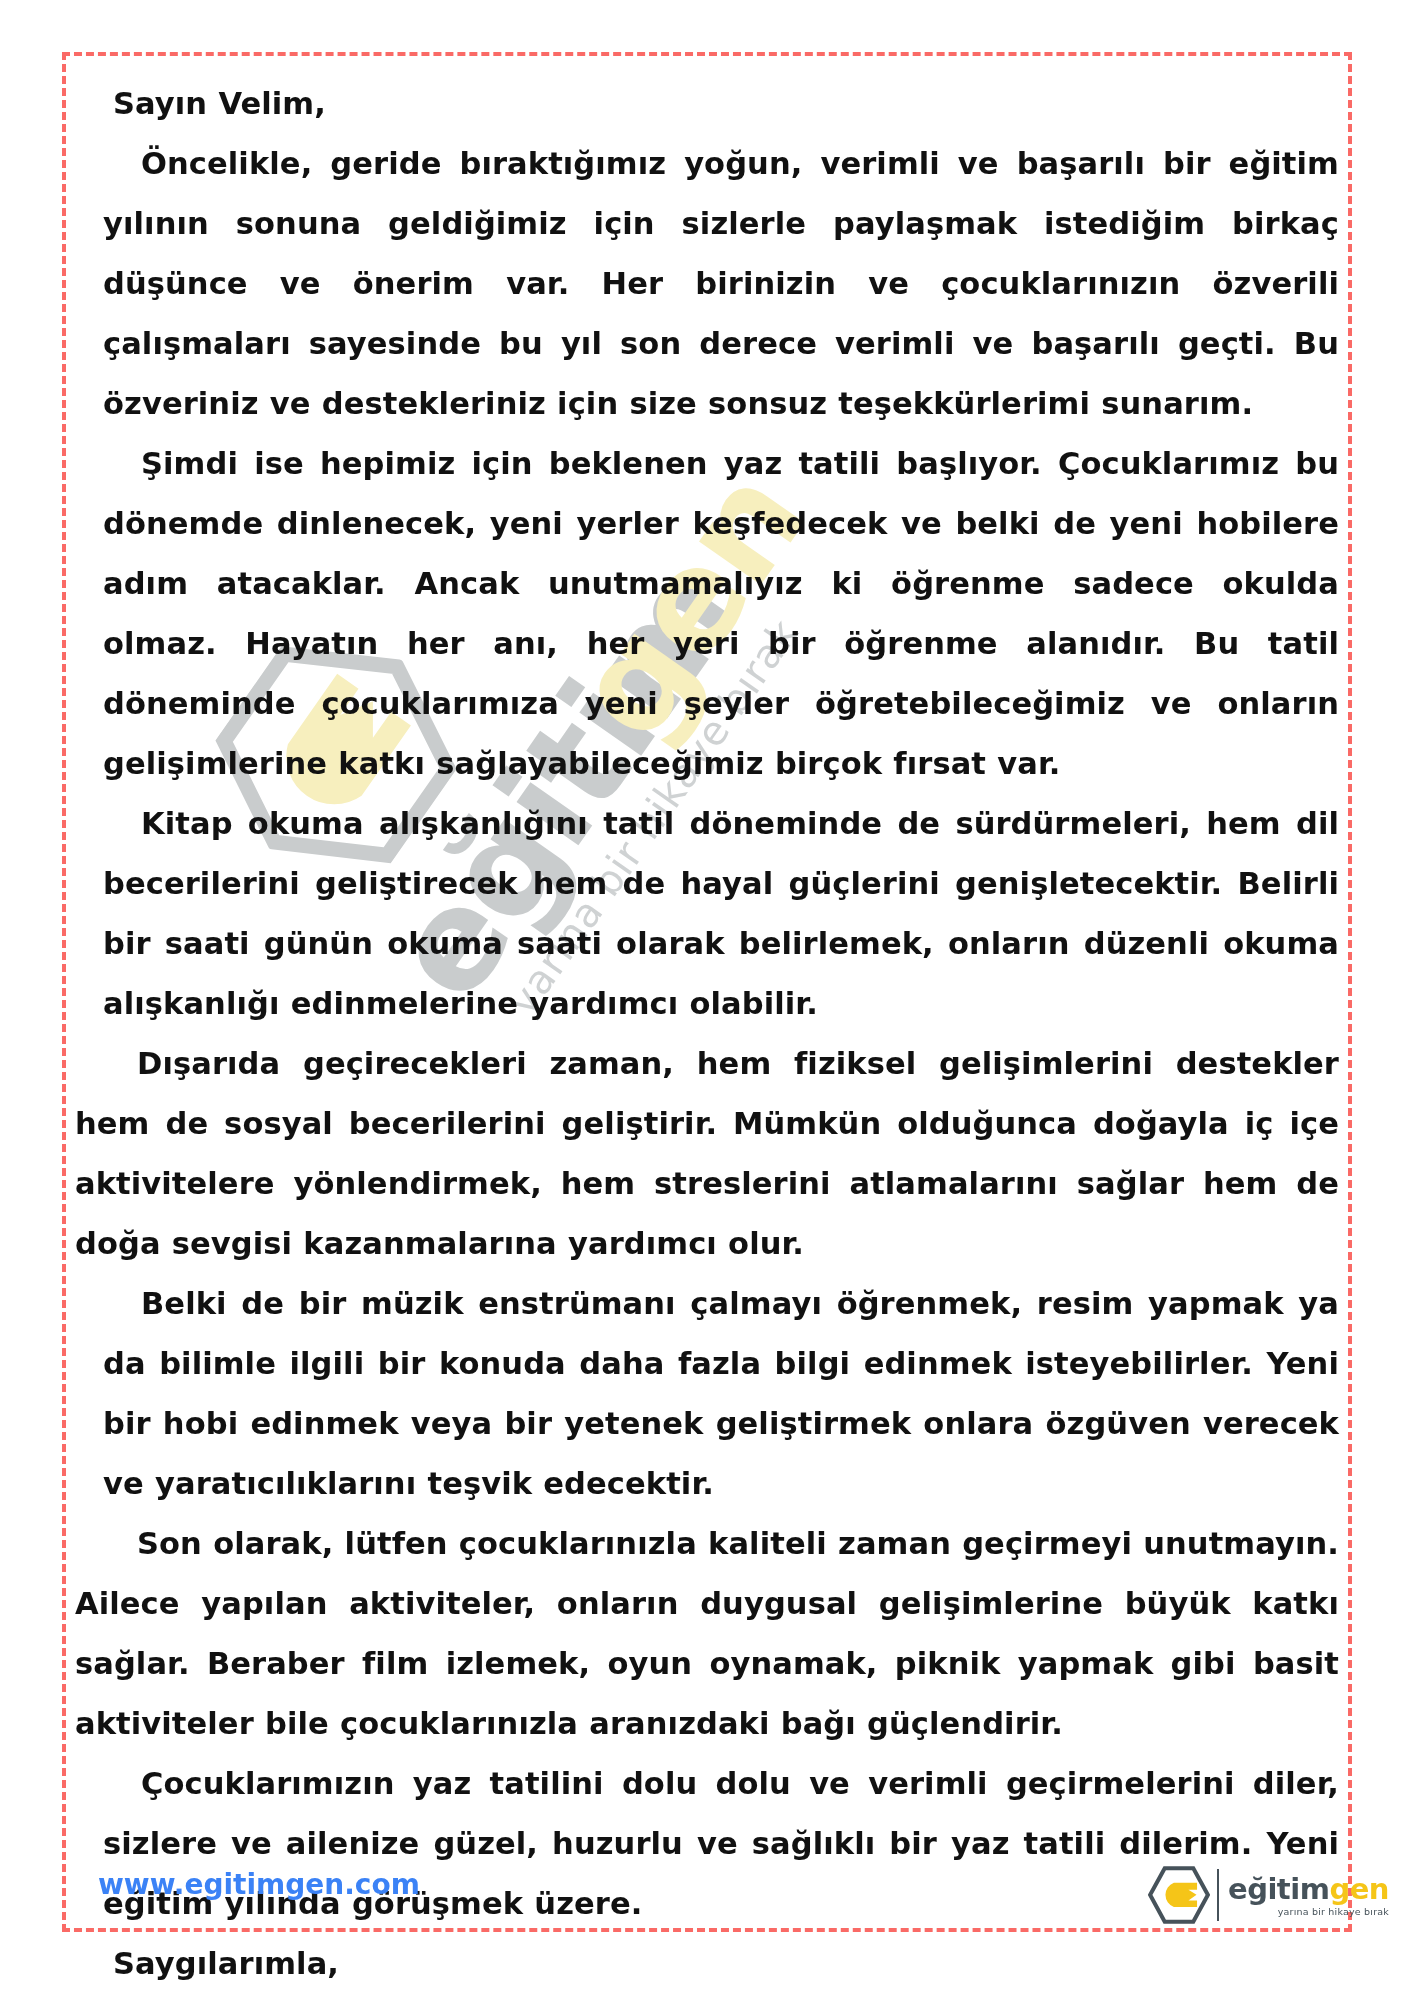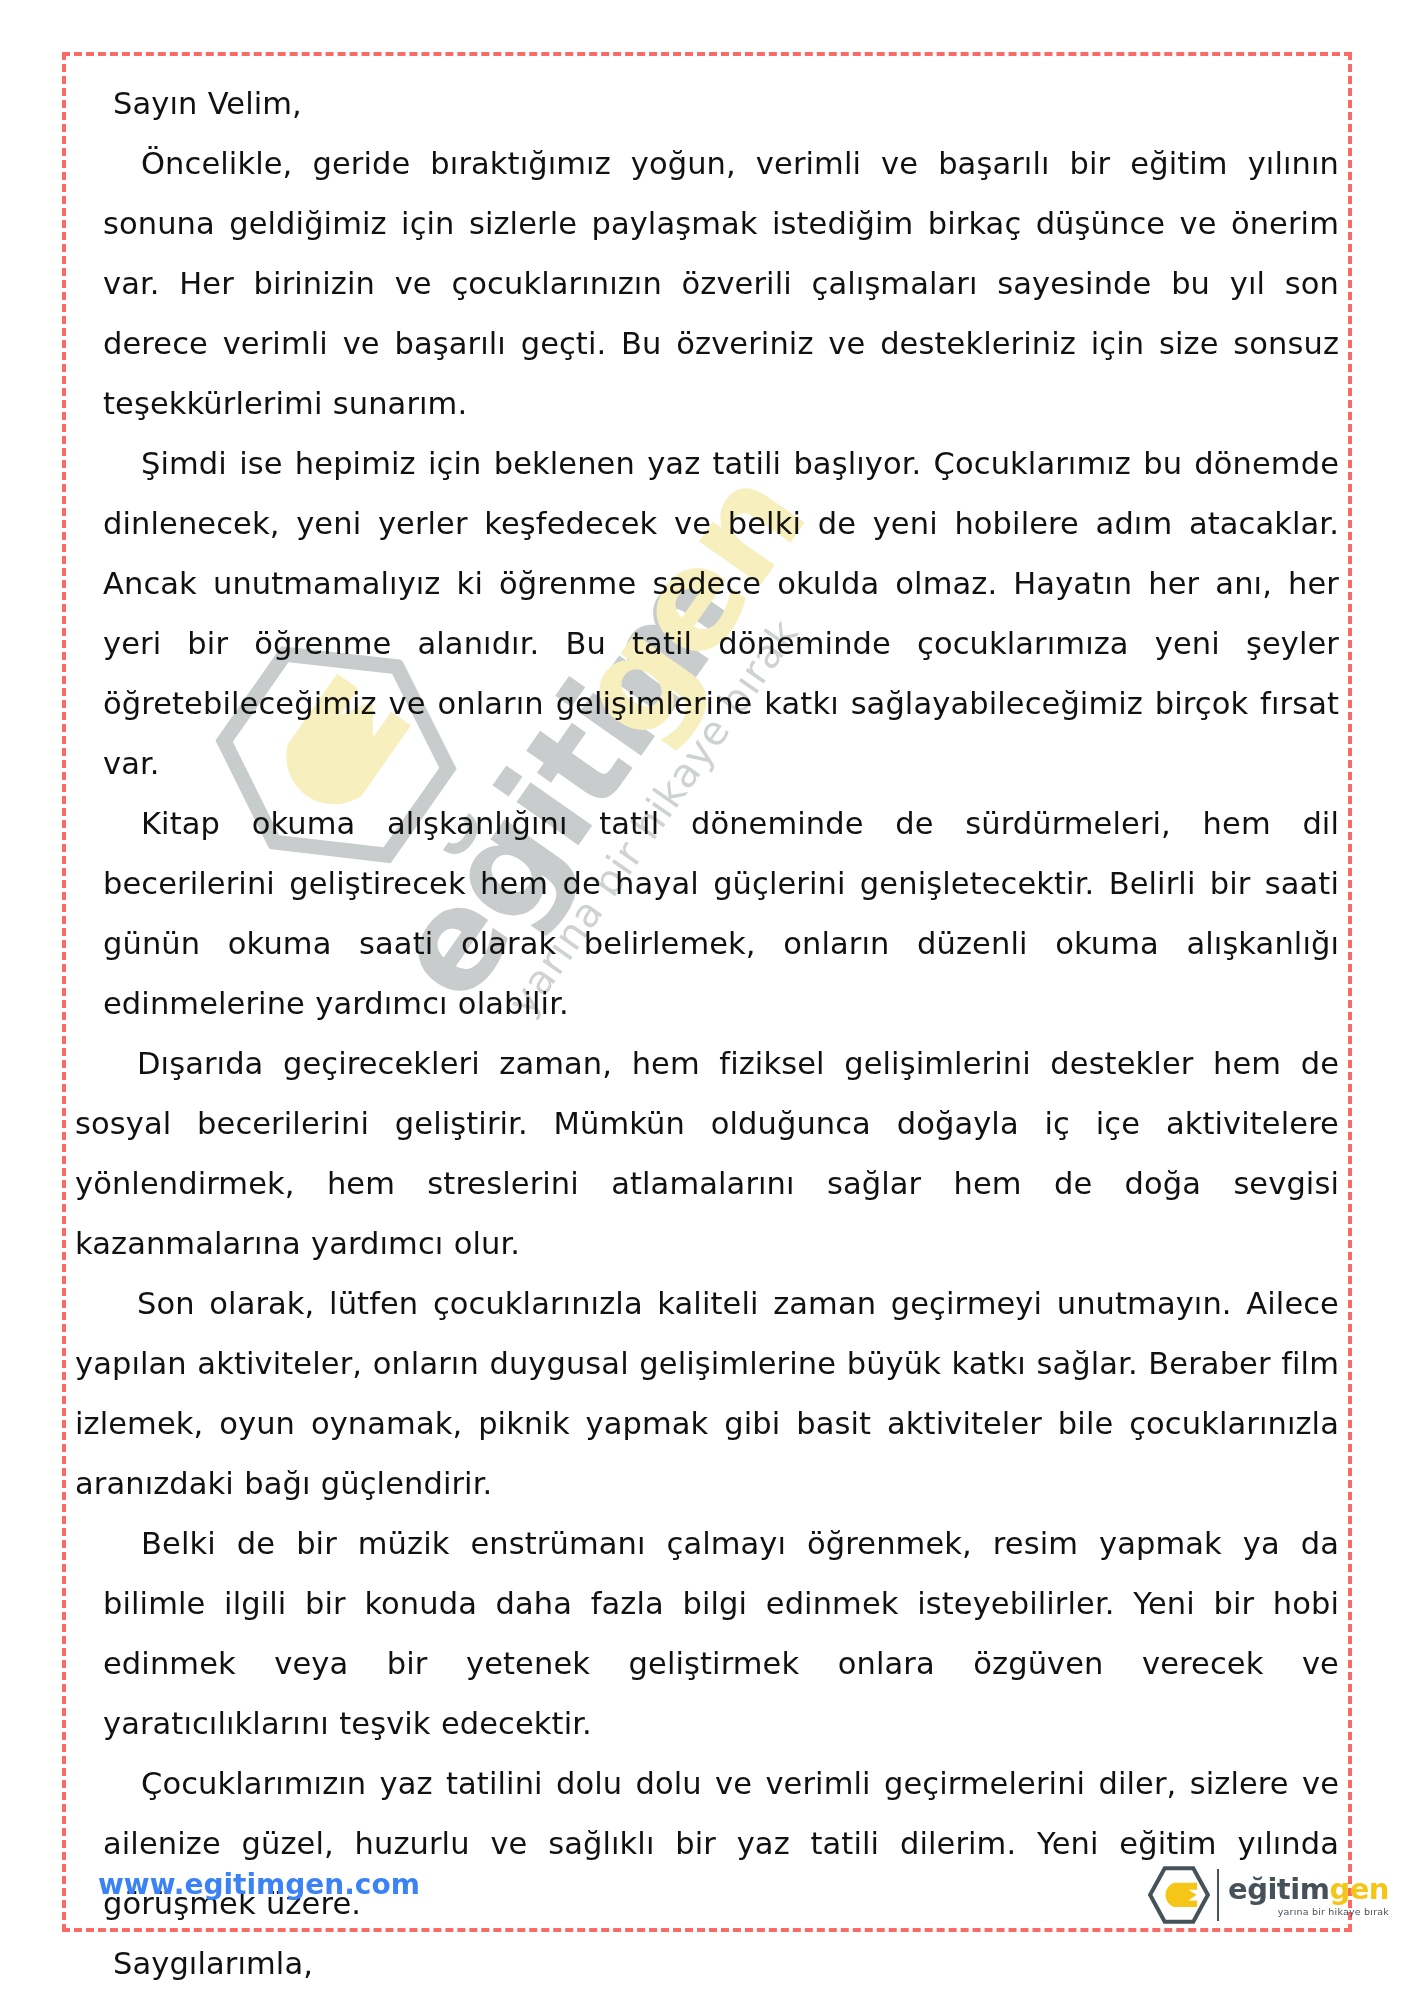--- a/index.html
+++ b/index.html
@@ -99,20 +99,21 @@
     margin: 0 0 0 0;
     padding: 0;
     color: #111111;
     font-family: "DejaVu Sans", sans-serif;
     font-size: 30.5px;
     line-height: 60px;
     text-align: justify;
     text-justify: inter-word;
     letter-spacing: 0.1px;
     word-spacing: 0.5px;
+    font-weight: bold;
   }
   .para.first-line-indent {
     text-indent: 38px;
     margin-left: 28px;
   }
   .para.indent-wide {
     text-indent: 62px;
   }
   .para.noj {
     text-align: left;
@@ -205,23 +206,23 @@
     <p class="para noj sign">Sayın Velim,</p>
 
     <p class="para first-line-indent">Öncelikle, geride bıraktığımız yoğun, verimli ve başarılı bir eğitim yılının sonuna geldiğimiz için sizlerle paylaşmak istediğim birkaç düşünce ve önerim var. Her birinizin ve çocuklarınızın özverili çalışmaları sayesinde bu yıl son derece verimli ve başarılı geçti. Bu özveriniz ve destekleriniz için size sonsuz teşekkürlerimi sunarım.</p>
 
     <p class="para first-line-indent">Şimdi ise hepimiz için beklenen yaz tatili başlıyor. Çocuklarımız bu dönemde dinlenecek, yeni yerler keşfedecek ve belki de yeni hobilere adım atacaklar. Ancak unutmamalıyız ki öğrenme sadece okulda olmaz. Hayatın her anı, her yeri bir öğrenme alanıdır. Bu tatil döneminde çocuklarımıza yeni şeyler öğretebileceğimiz ve onların gelişimlerine katkı sağlayabileceğimiz birçok fırsat var.</p>
 
     <p class="para first-line-indent">Kitap okuma alışkanlığını tatil döneminde de sürdürmeleri, hem dil becerilerini geliştirecek hem de hayal güçlerini genişletecektir. Belirli bir saati günün okuma saati olarak belirlemek, onların düzenli okuma alışkanlığı edinmelerine yardımcı olabilir.</p>
 
     <p class="para indent-wide">Dışarıda geçirecekleri zaman, hem fiziksel gelişimlerini destekler hem de sosyal becerilerini geliştirir. Mümkün olduğunca doğayla iç içe aktivitelere yönlendirmek, hem streslerini atlamalarını sağlar hem de doğa sevgisi kazanmalarına yardımcı olur.</p>
 
+    <p class="para first-line-indent">Belki de bir müzik enstrümanı çalmayı öğrenmek, resim yapmak ya da bilimle ilgili bir konuda daha fazla bilgi edinmek isteyebilirler. Yeni bir hobi edinmek veya bir yetenek geliştirmek onlara özgüven verecek ve yaratıcılıklarını teşvik edecektir.</p>
+
     <p class="para indent-wide">Son olarak, lütfen çocuklarınızla kaliteli zaman geçirmeyi unutmayın. Ailece yapılan aktiviteler, onların duygusal gelişimlerine büyük katkı sağlar. Beraber film izlemek, oyun oynamak, piknik yapmak gibi basit aktiviteler bile çocuklarınızla aranızdaki bağı güçlendirir.</p>
-
-    <p class="para first-line-indent">Belki de bir müzik enstrümanı çalmayı öğrenmek, resim yapmak ya da bilimle ilgili bir konuda daha fazla bilgi edinmek isteyebilirler. Yeni bir hobi edinmek veya bir yetenek geliştirmek onlara özgüven verecek ve yaratıcılıklarını teşvik edecektir.</p>
 
     <p class="para first-line-indent">Çocuklarımızın yaz tatilini dolu dolu ve verimli geçirmelerini diler, sizlere ve ailenize güzel, huzurlu ve sağlıklı bir yaz tatili dilerim. Yeni eğitim yılında görüşmek üzere.</p>
 
     <p class="para noj sign">Saygılarımla,</p>
 
     <p class="para noj sign">Öğretmeniniz;</p>
   </div>
 
   <div id="footer-url">www.egitimgen.com</div>
 

